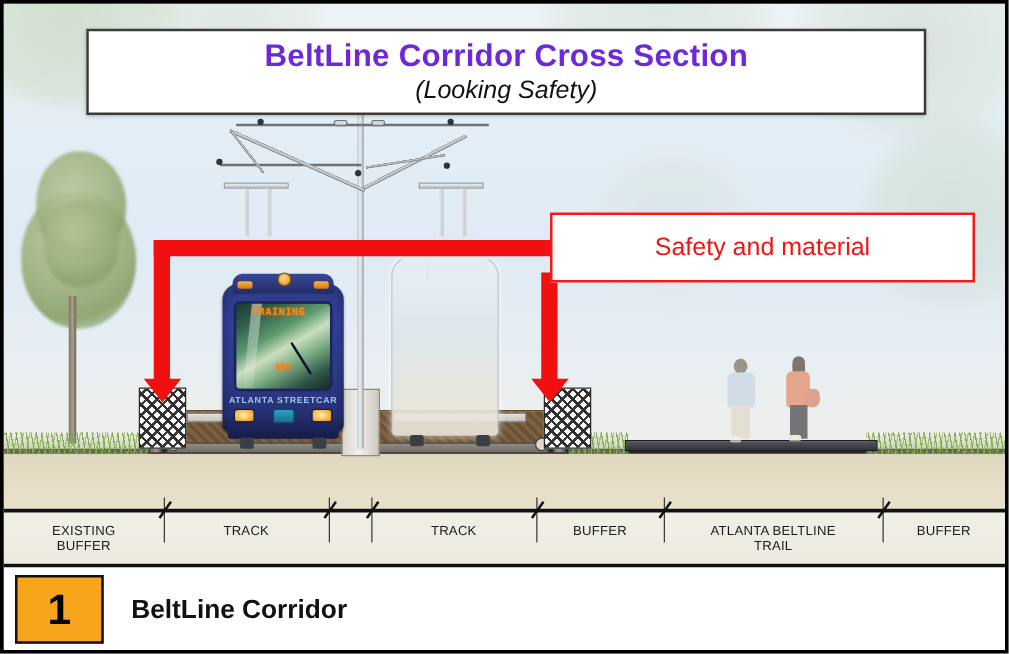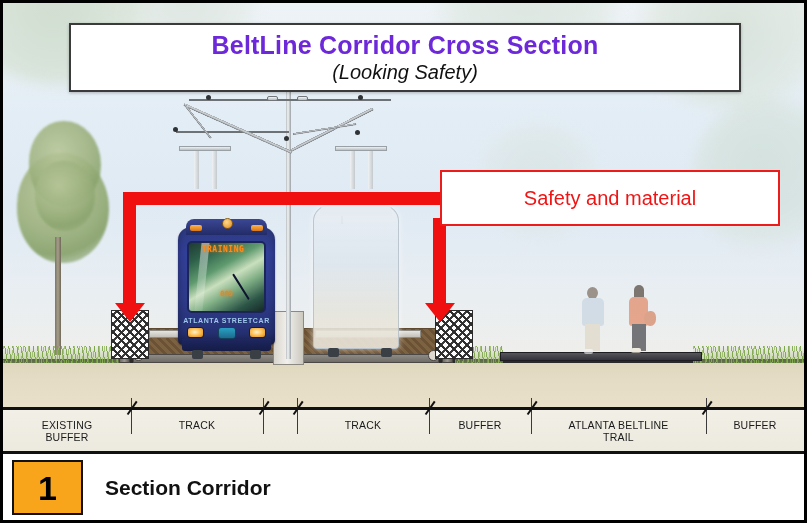--- a/index.html
+++ b/index.html
@@ -365,16 +365,16 @@
 
     <div class="dim-seg" style="left:703px;width:98px;">
       <div class="dim-label">BUFFER</div>
     </div>
   </div>
 
   <div id="footer">
     <div id="num-box">
       <span id="num-text">1</span>
     </div>
-    <div id="footer-caption">Section Corridor</div>
+    <div id="footer-caption">BeltLine Corridor</div>
   </div>
 
 </div>
 
 </body></html>

